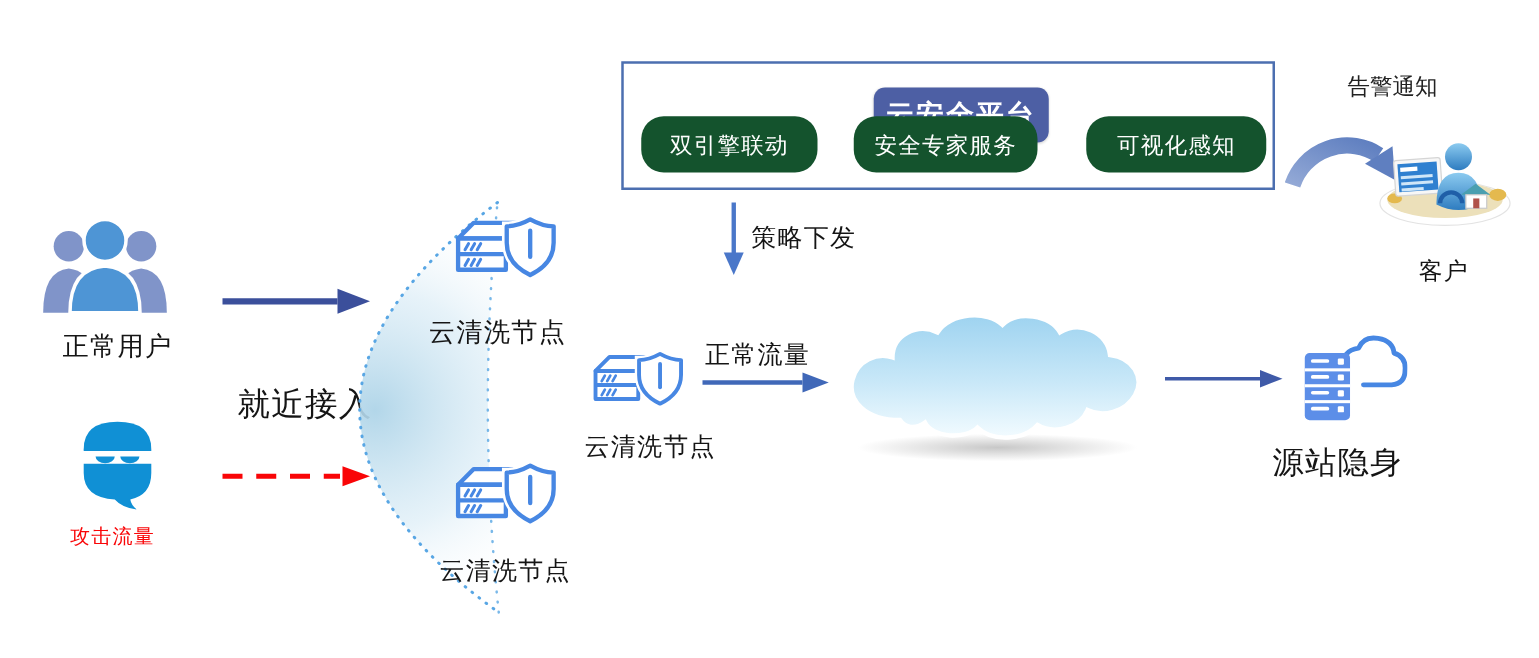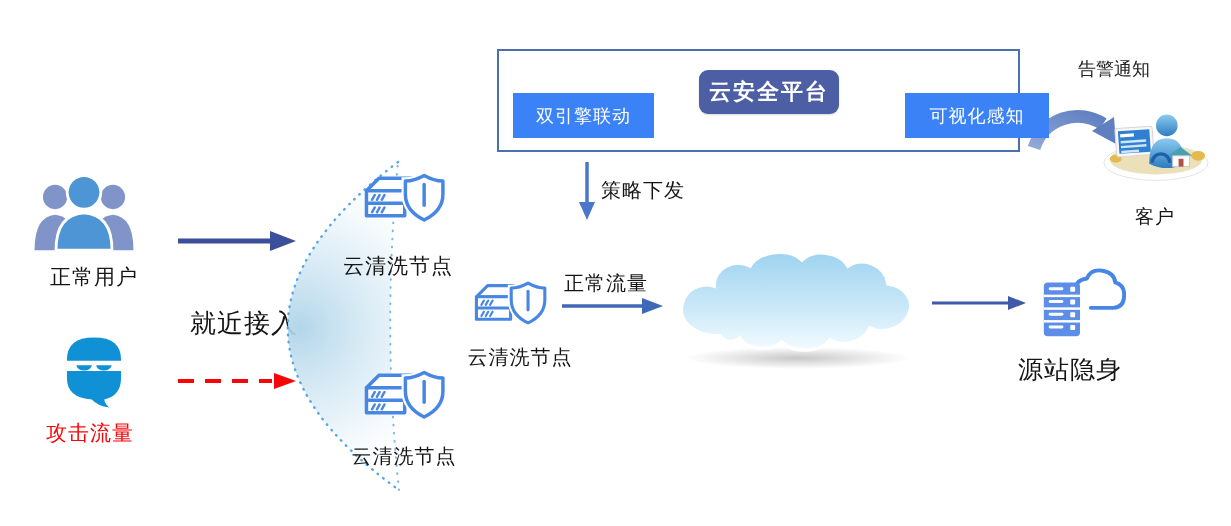--- a/index.html
+++ b/index.html
@@ -22,27 +22,27 @@
     border:2px solid #4c6fb0;background:#fff;box-sizing:border-box;
   }
   .platform-title{
     position:absolute;left:699px;top:27px;width:140px;height:44px;
     background:#4d5fa4;border-radius:9px;display:flex;align-items:center;justify-content:center;
     color:#fff;font-weight:bold;font-size:22px;letter-spacing:2px;z-index:3;
     box-shadow:0 1px 2px rgba(0,0,0,0.15);
     margin-top:43px;
   }
   .module{
-    position:absolute;top:93px;height:45px;background:#3b82f6;z-index:3;
+    position:absolute;top:93px;height:45px;background:#14532d;z-index:3;
     display:flex;align-items:center;justify-content:center;
-    color:#fff;font-size:18px;letter-spacing:1px;
+    color:#fff;font-size:18px;letter-spacing:1px;border-radius:18px;
   }
   .m1{left:513px;width:141px;}
   .m2{left:683px;width:147px;}
-  .m3{left:869px;width:144px;margin-left:36px;}
+  .m3{left:869px;width:144px;}
 </style>
 </head>
 <body>
 
 <div id="stage">
 
   <svg class="abs" style="left:28px;top:170px;width:112px;height:82px" viewBox="0 0 120 84">
     <g fill="#8094c9">
       <circle cx="29" cy="27" r="13"></circle>
       <path d="M7 84 Q7 48 29 46 Q46 48 48 66 L48 84 Z"></path>
@@ -57,21 +57,21 @@
   <div class="lbl center" style="left:44px;top:263px;width:100px;font-size:21px">正常用户</div>
 
   <svg class="abs" style="left:50px;top:333px;width:88px;height:76px" viewBox="0 0 100 104">
     <g fill="#1090d5">
       <path d="M13 36 Q13 6 50 6 Q87 6 87 36 L87 38 L13 38 Z"></path>
       <path d="M26 44 a10 7 0 0 0 21 0 z"></path>
       <path d="M53 44 a10 7 0 0 0 21 0 z"></path>
       <path d="M13 52 L87 52 L87 62 Q87 86 64 91 Q65 97 71 102 Q55 100 47 91 Q13 89 13 62 Z"></path>
     </g>
   </svg>
-  <div class="lbl center red" style="left:40px;top:419px;width:100px;font-size:21px">攻击流量</div>
+  <div class="lbl center red" style="left:40px;top:419px;width:100px;font-size:16px">攻击流量</div>
 
   <svg class="abs" style="left:176px;top:228px;width:122px;height:26px" viewBox="0 0 122 26">
     <line x1="2" y1="13" x2="94" y2="13" stroke="#3b4f9b" stroke-width="5"></line>
     <polygon points="94,3 120,13 94,23" fill="#3b4f9b"></polygon>
   </svg>
 
   <div class="lbl" style="left:190px;top:306px;font-size:26px">就近接入</div>
 
   <svg class="abs" style="left:176px;top:368px;width:122px;height:26px" viewBox="0 0 122 26">
     <line x1="2" y1="13" x2="96" y2="13" stroke="#f90507" stroke-width="4" stroke-dasharray="16 11"></line>
@@ -147,20 +147,21 @@
     </g>
     <path d="M88 5 C79 10 68 13 61 13 L61 32 Q61 56 88 69 Q115 56 115 32 L115 13 C108 13 97 10 88 5 Z" fill="#fff" stroke="#fff" stroke-width="11"></path>
     <path d="M88 5 C79 10 68 13 61 13 L61 32 Q61 56 88 69 Q115 56 115 32 L115 13 C108 13 97 10 88 5 Z" fill="#fff" stroke="#4787e3" stroke-width="5" stroke-linejoin="round"></path>
     <line x1="88" y1="18" x2="88" y2="48" stroke="#4787e3" stroke-width="5" stroke-linecap="round"></line>
   </svg>
   <div class="lbl center" style="left:350px;top:443px;width:108px;font-size:20px">云清洗节点</div>
 
   <div class="platform-box"></div>
   <div class="platform-title">云安全平台</div>
   <div class="module m1">双引擎联动</div>
+  <div class="module m2">安全专家服务</div>
   <div class="module m3">可视化感知</div>
 
   <svg class="abs" style="left:574px;top:160px;width:26px;height:64px" viewBox="0 0 26 64">
     <line x1="13" y1="2" x2="13" y2="44" stroke="#4a77c9" stroke-width="3.5"></line>
     <polygon points="5,42 13,60 21,42" fill="#4a77c9"></polygon>
   </svg>
   <div class="lbl" style="left:601px;top:177px;font-size:20px">策略下发</div>
 
   <div class="lbl" style="left:564px;top:270px;font-size:20px">正常流量</div>
   <svg class="abs" style="left:560px;top:294px;width:106px;height:24px" viewBox="0 0 106 24">

